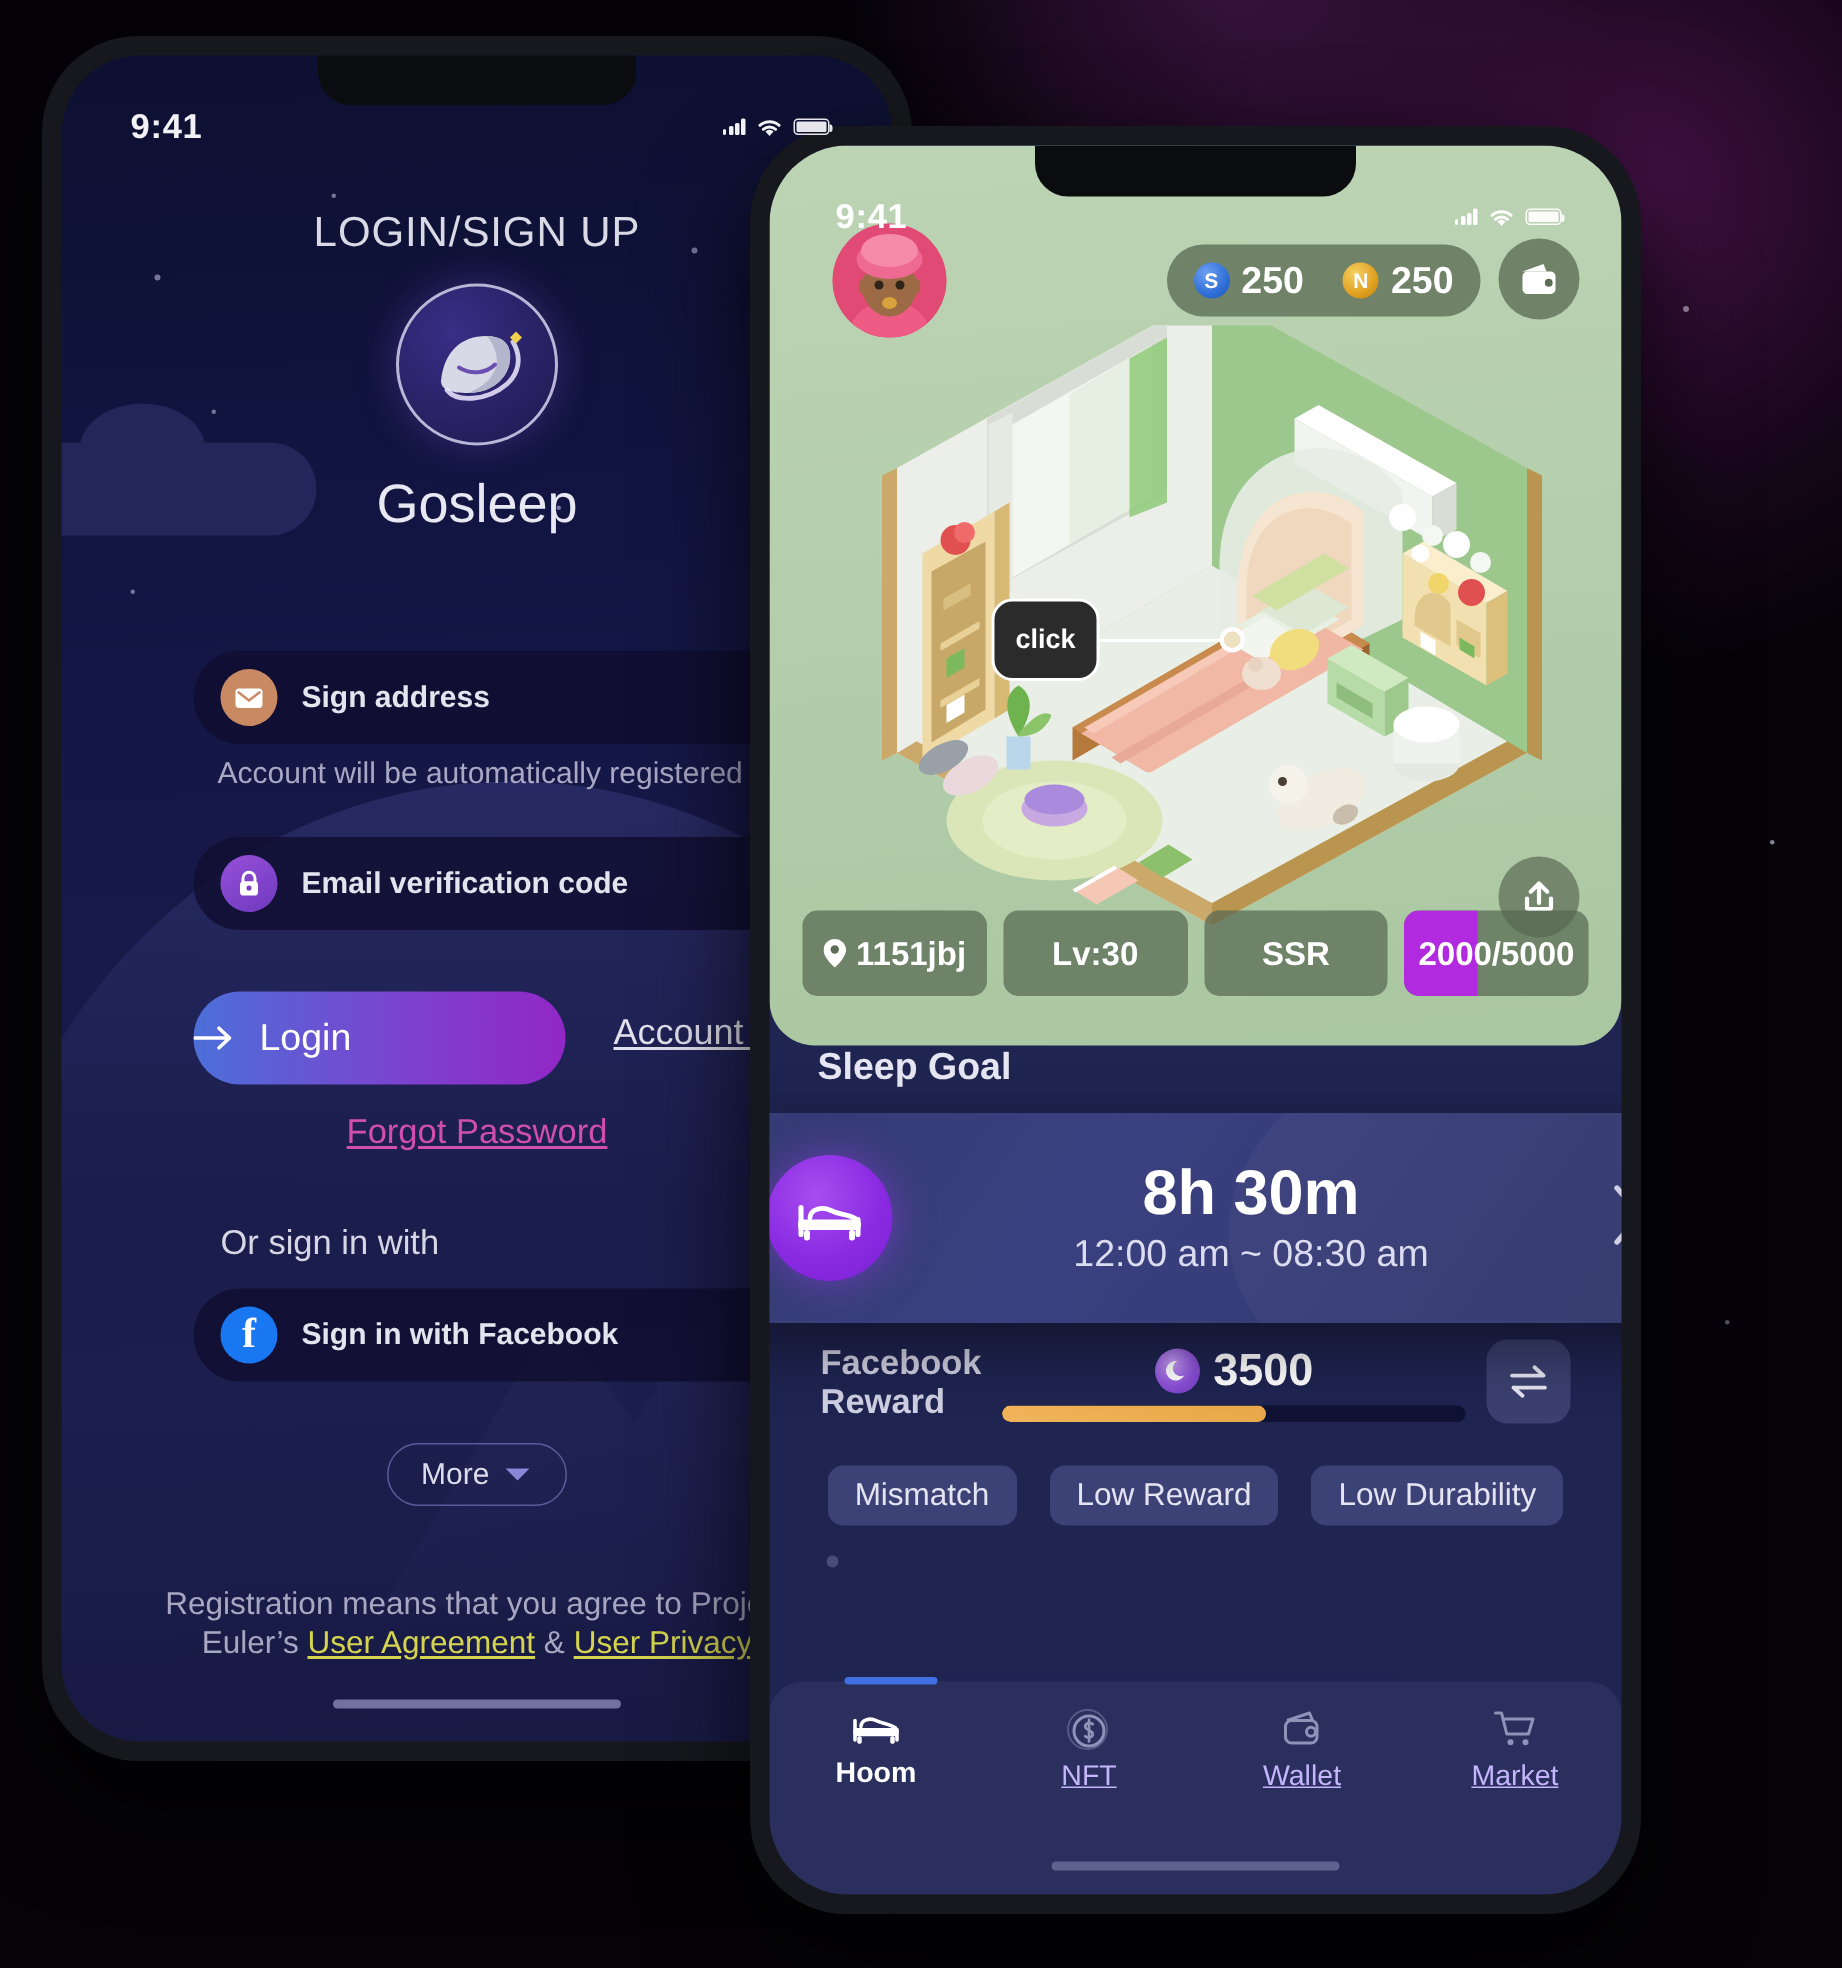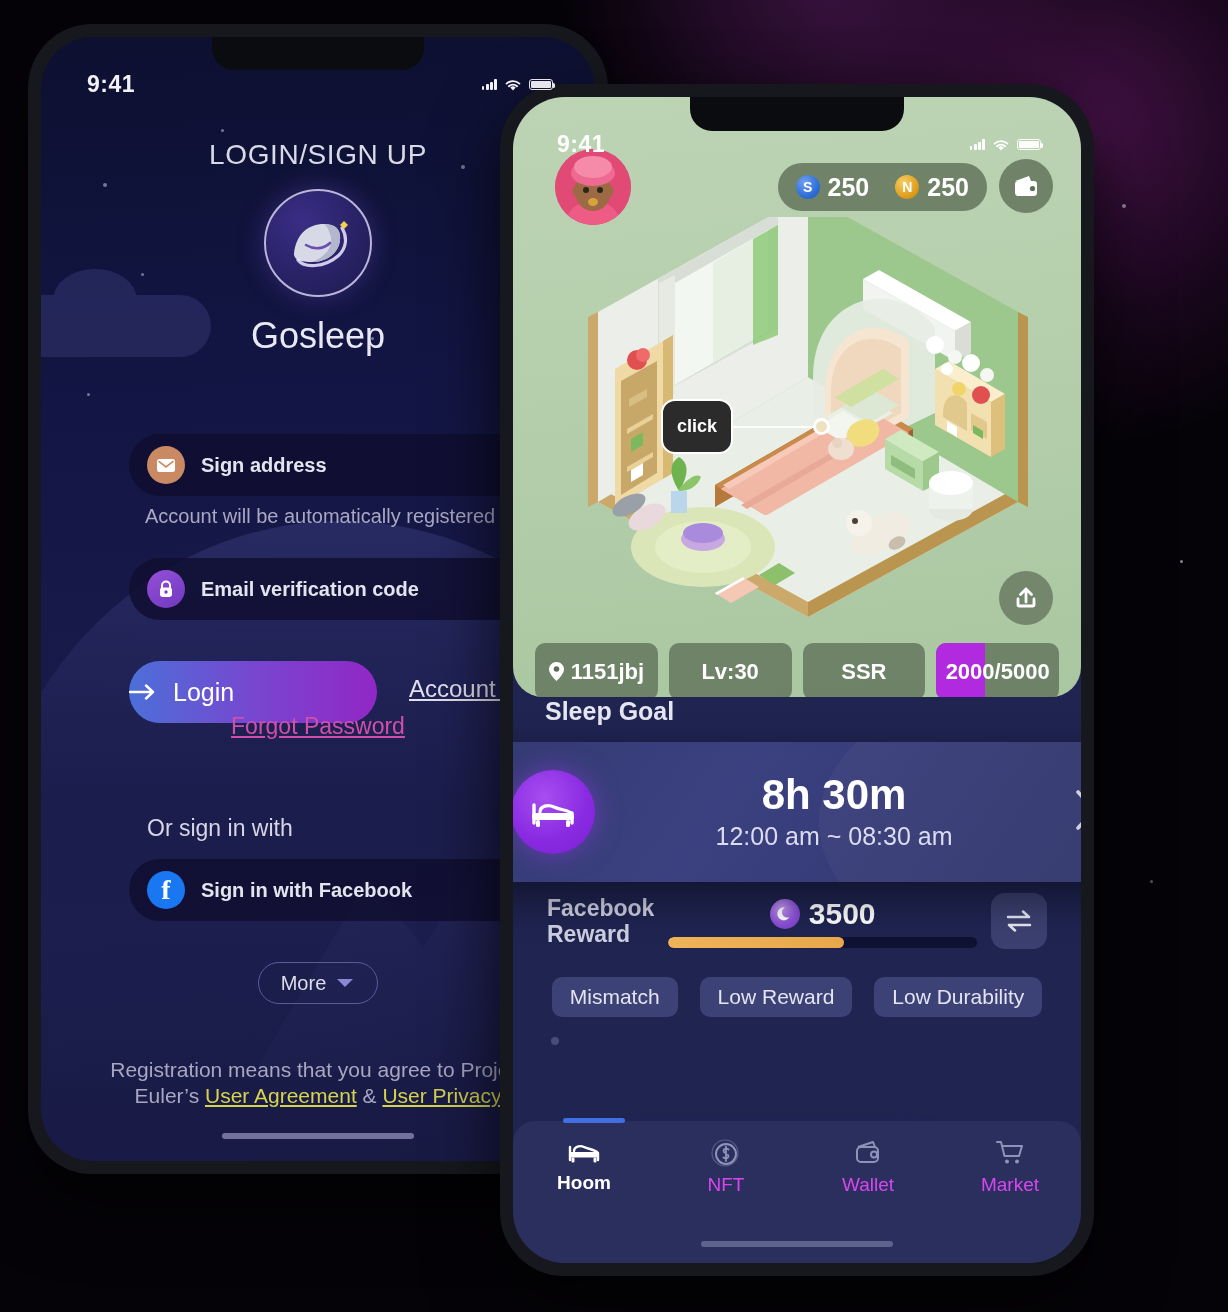--- a/index.html
+++ b/index.html
@@ -148,21 +148,21 @@
     background: linear-gradient(90deg,#4c6fd8 0%,#7b43cf 55%,#9127c6 100%);
     color: #fff; font-size: 25px; font-family: inherit;
     display: flex; align-items: center; justify-content: flex-start; gap: 16px;
     cursor: pointer;
   }
   #account-login {
     position: absolute; left: 368px; top: 638px; font-size: 24px;
     color: #e2e2ee; text-decoration: underline; white-space: nowrap;
   }
   #forgot-password {
-    position: absolute; top: 676px; left: 0; right: 0; text-align: center;
+    position: absolute; top: 704px; left: 0; right: 0; text-align: center;
     font-size: 23px; color: #d04fae; text-decoration: underline;
   }
   #or-sign-in {
     position: absolute; left: 106px; top: 778px; font-size: 23px; color: #d6d6e4;
   }
   #facebook-button {
     position: absolute; left: 88px; top: 822px; width: 430px; height: 62px;
     background: rgba(16,14,48,.82); border-radius: 31px;
     display: flex; align-items: center; padding: 0 18px; cursor: pointer;
   }
@@ -244,21 +244,20 @@
   #stats-row {
     position: absolute; left: 22px; right: 22px; top: 510px;
     display: flex; gap: 11px; z-index: 7;
   }
   .stat {
     flex: 1; height: 57px; border-radius: 10px;
     background: rgba(88,104,82,.72);
     display: flex; align-items: center; justify-content: center; gap: 7px;
     color: #fff; font-size: 22px; font-weight: 700; overflow: hidden;
     position: relative;
-    margin-top: 36px;
   }
   #stat-progress { padding: 0; }
   #stat-progress .fill {
     position: absolute; left: 0; top: 0; bottom: 0; width: 51%;
     background: #b12ae0;
   }
   #stat-progress .txt { position: relative; z-index: 2; }
 
   #sleep-goal-label {
     position: absolute; left: 32px; top: 600px;
@@ -337,21 +336,21 @@
   #bottom-nav::before {
     content:""; position: absolute; left: 50px; top: -3px;
     width: 62px; height: 5px; border-radius: 3px; background: #3f6fe0;
   }
   .navitem {
     flex: 1; display: flex; flex-direction: column; align-items: center; gap: 7px; cursor: pointer;
   }
   .navitem .nlbl { font-size: 19px; }
   .navitem.active .nlbl { color: #ffffff; font-weight: 700; }
   .navitem.active svg { color: #ffffff; }
-  .navitem:not(.active) .nlbl { color: #d946ef; }
+  .navitem:not(.active) .nlbl { color: #c4b5fd; text-decoration: underline; }
   .navitem:not(.active) svg { color: #8e93b8; }
   #screen-right .homebar { bottom: 16px; width: 192px; height: 6px; background: #5e638e; }
 </style>
 </head>
 <body>
 
 <div id="bg-glow-purple"></div>
 <div id="bg-glow-violet"></div>
 <div class="bgstar" style="left:1122px;top:204px;width:4px;height:4px;"></div>
 <div class="bgstar" style="left:1180px;top:560px;width:3px;height:3px;"></div>

